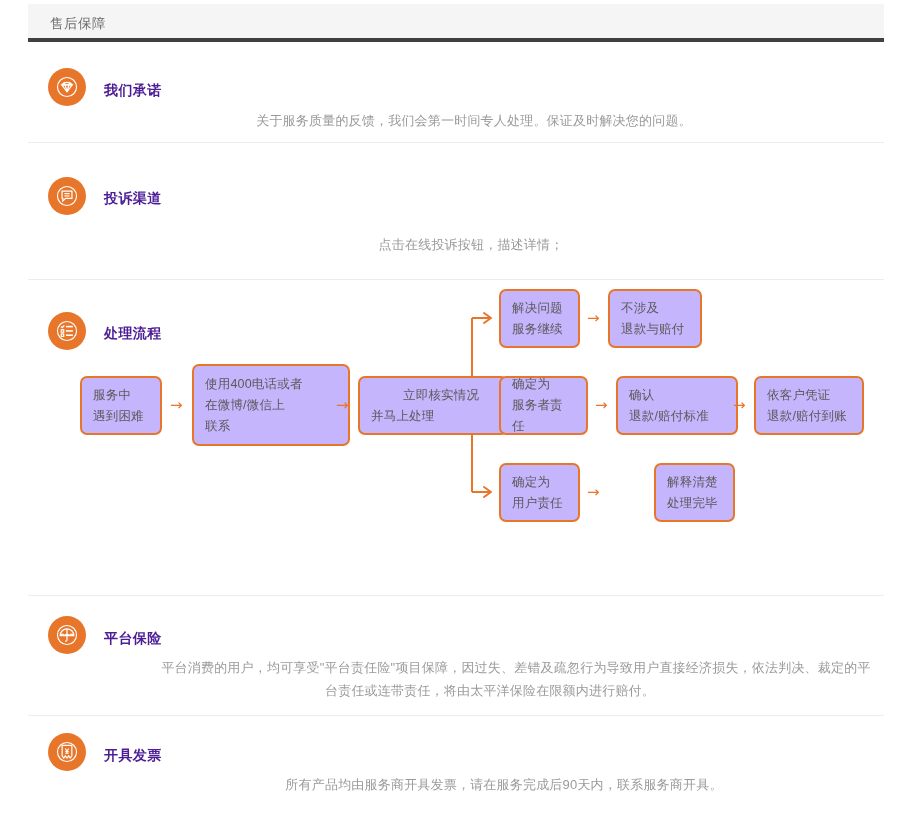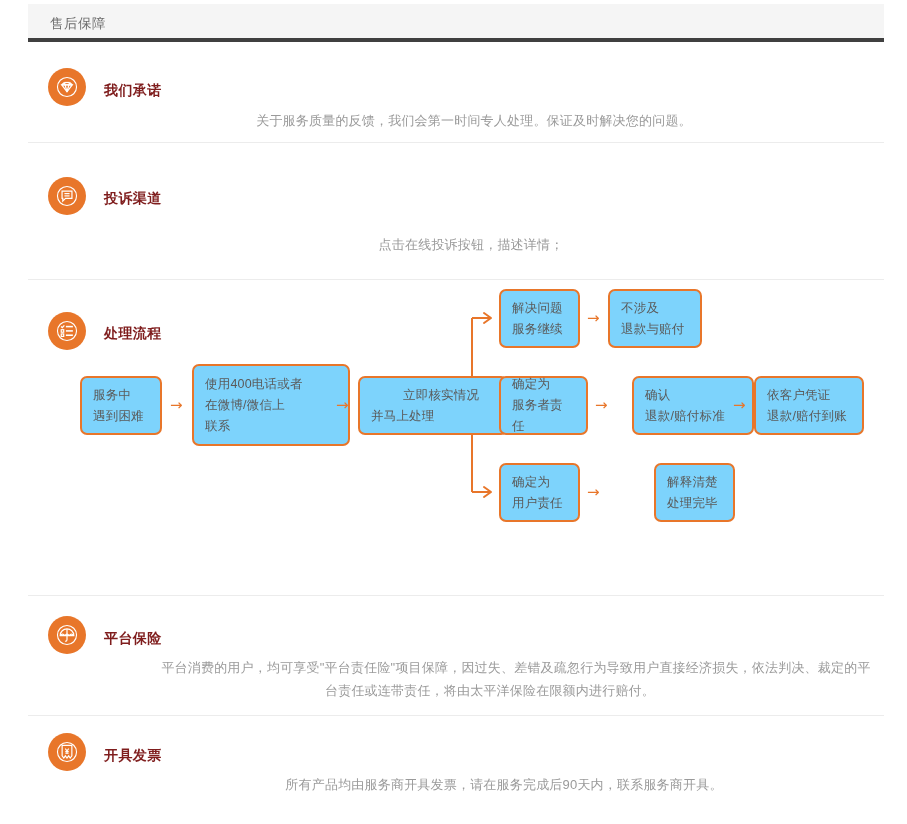--- a/index.html
+++ b/index.html
@@ -62,21 +62,21 @@
     background: #e8762a;
     display: flex;
     align-items: center;
     justify-content: center;
   }
   .sec-icon svg { display: block; }
 
   .sec-title {
     position: absolute;
     left: 76px;
-    color: #7f1d1d;
+    color: #4c1d95;
     font-size: 14px;
     font-weight: bold;
     letter-spacing: 0.4px;
   }
 
   .sec-body {
     position: absolute;
     color: #9a9a9a;
     font-size: 13px;
     line-height: 23px;
@@ -115,21 +115,21 @@
     position: absolute;
     left: 0;
     top: 0;
     width: 856px;
     height: 316px;
   }
   .fbox {
     position: absolute;
     border: 2px solid #e8762a;
     border-radius: 7px;
-    background: #7dd3fc;
+    background: #c4b5fd;
     box-sizing: border-box;
     color: #5a5a5a;
     font-size: 12.5px;
     line-height: 21px;
     padding: 7px 11px;
     letter-spacing: 0.2px;
     display: flex;
     flex-direction: column;
     justify-content: center;
   }
@@ -246,21 +246,21 @@
       <div class="fbox" style="left:580px; top:9px; width:94px; height:59px;">
         <div>不涉及</div>
         <div>退款与赔付</div>
       </div>
 
       <div class="fbox" style="left:471px; top:96px; width:89px; height:59px;">
         <div>确定为</div>
         <div>服务者责任</div>
       </div>
       <div class="farrow" style="left:567px; top:118px;">→</div>
-      <div class="fbox" style="left:588px; top:96px; width:122px; height:59px;margin-left:16px;">
+      <div class="fbox" style="left:588px; top:96px; width:122px; height:59px;">
         <div>确认</div>
         <div>退款/赔付标准</div>
       </div>
       <div class="farrow" style="left:705px; top:118px;">→</div>
       <div class="fbox" style="left:726px; top:96px; width:110px; height:59px;">
         <div>依客户凭证</div>
         <div>退款/赔付到账</div>
       </div>
 
       <div class="fbox" style="left:471px; top:183px; width:81px; height:59px;">

